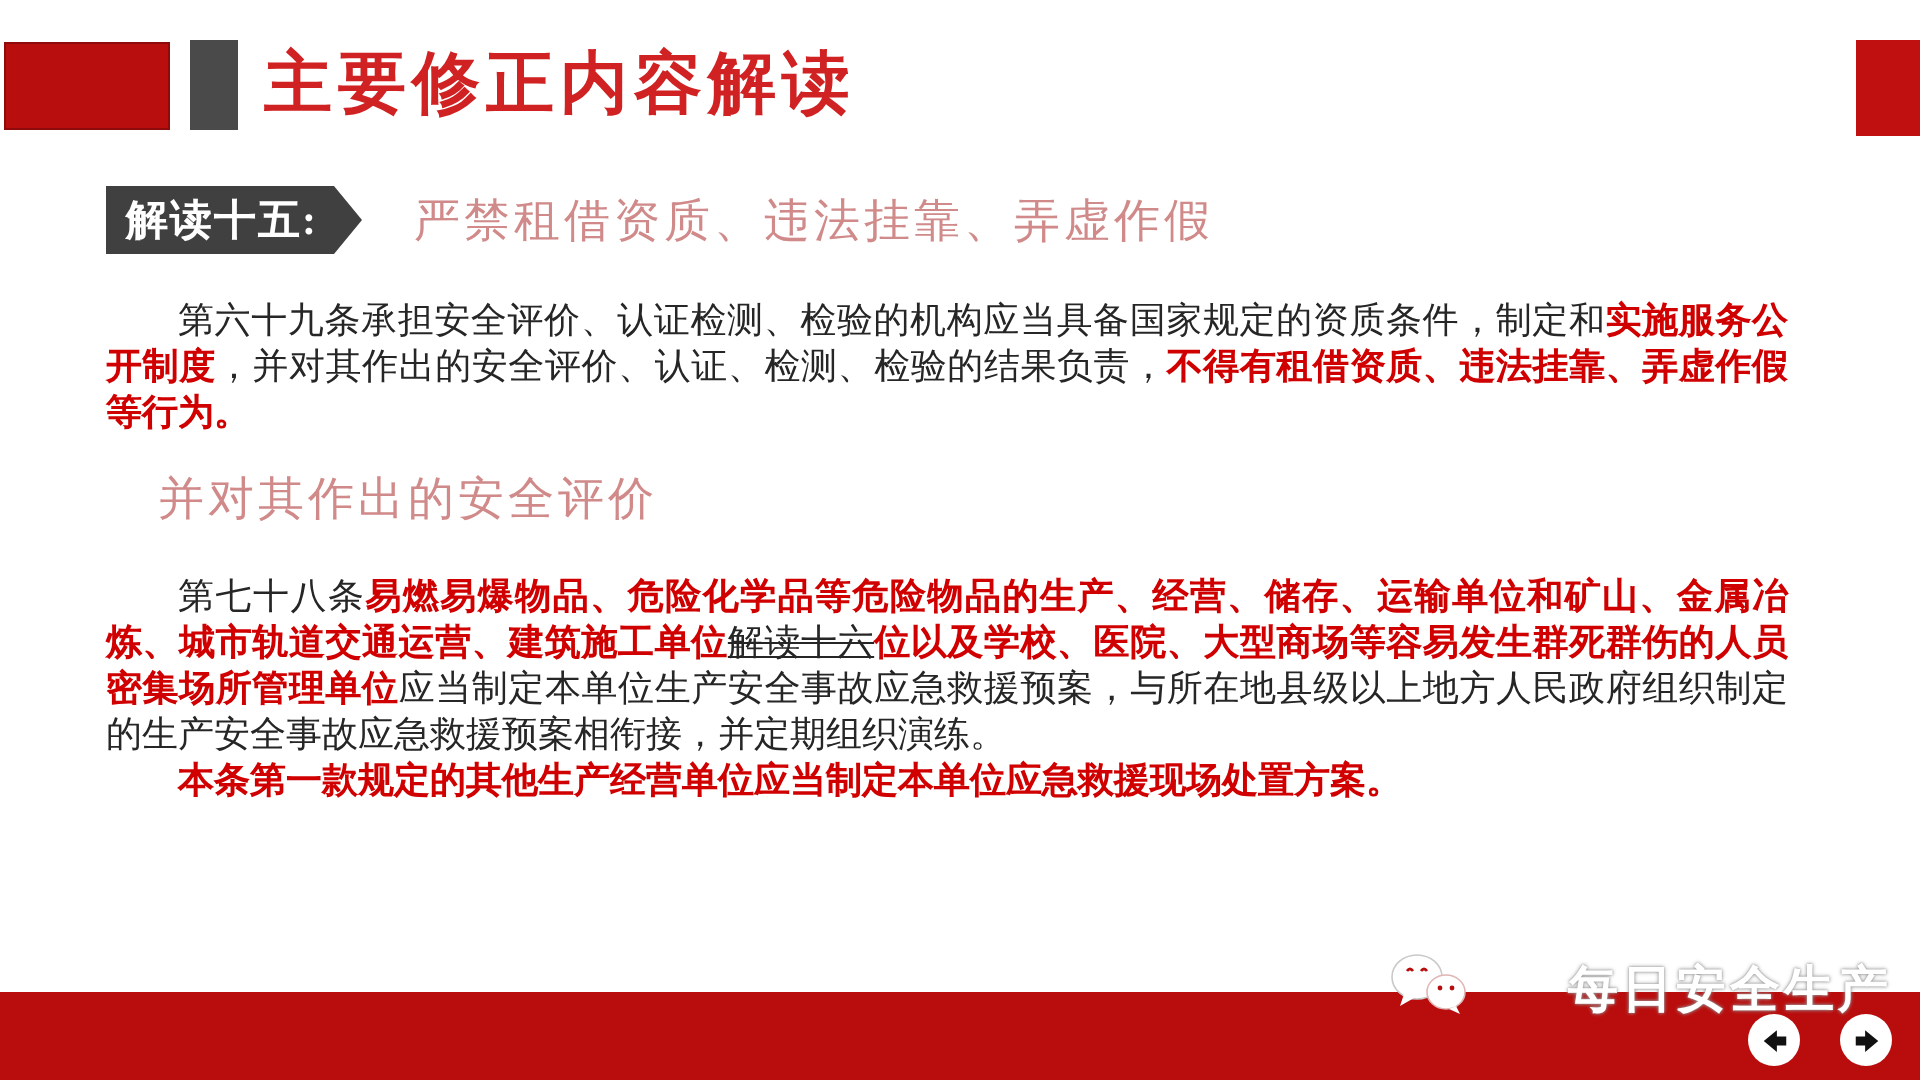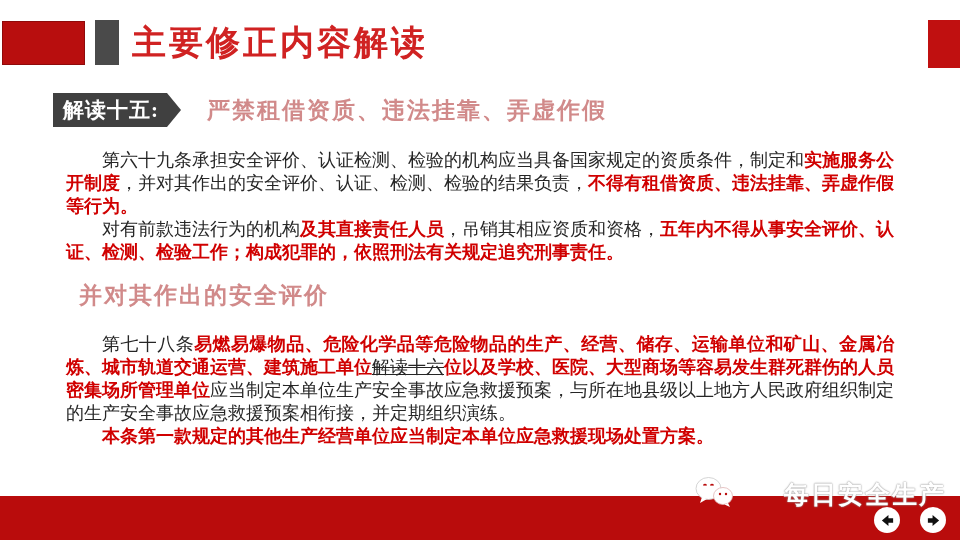--- a/index.html
+++ b/index.html
@@ -19,23 +19,23 @@
   
   .content{position:absolute;left:53px;top:93px;right:28px;}
   .section{margin-bottom:16px;}
   .badge-row{display:flex;align-items:center;margin-bottom:22px;}
   .badge{
     background:#404040;color:#ffffff;font-weight:bold;font-size:21px;
     line-height:34px;height:34px;padding:0 22px 0 10px;letter-spacing:1px;
     clip-path:polygon(0 0,calc(100% - 14px) 0,100% 50%,calc(100% - 14px) 100%,0 100%);
   }
   .subtitle{
-    margin:0 0 0 26px;font-size:23px;font-weight:bold;color:#d18a8a;letter-spacing:2px;
+    margin:0 0 0 26px;font-size:23px;font-weight:normal;color:#d18a8a;letter-spacing:2px;
   }
-  .sec-text{margin-left:13px;margin-right:38px;}
+  .sec-text{margin-right:38px;}
   .para{
     margin:0;font-size:18px;line-height:23px;color:#262626;
     text-align:justify;text-indent:2em;
   }
   .run-n{color:#262626;font-weight:normal;}
   .run-r{color:#d00000;font-weight:bold;}
   .run-st{color:#262626;font-weight:normal;text-decoration:line-through underline;text-decoration-thickness:1px;}
   
   .bottom-bar{position:absolute;left:0;right:0;bottom:0;height:44px;background:#b90c0c;}
   .brand{
@@ -69,21 +69,20 @@
   <div class="content" id="content">
   <section class="section">
     <div class="badge-row">
       <div class="badge">
         <span class="badge-label">解读十五:</span>
       </div>
       <h2 class="subtitle">严禁租借资质、违法挂靠、弄虚作假</h2>
     </div>
     <div class="sec-text">
           <p class="para"><span class="run-n">第六十九条承担安全评价、认证检测、检验的机构应当具备国家规定的资质条件，制定和</span><span class="run-r">实施服务公开制度</span><span class="run-n">，并对其作出的安全评价、认证、检测、检验的结果负责，</span><span class="run-r">不得有租借资质、违法挂靠、弄虚作假等行为。</span></p>
-          <p class="para"><span class="run-n">对有前款违法行为的机构</span><span class="run-r">及其直接责任人员</span><span class="run-n">，吊销其相应资质和资格，</span><span class="run-r">五年内不得从事安全评价、认证、检测、检验工作；构成犯罪的，依照刑法有关规定追究刑事责任。</span></p>
         </div>
   </section>
 
   <section class="section">
     <div class="badge-row">
       <h2 class="subtitle">并对其作出的安全评价</h2>
     </div>
     <div class="sec-text">
           <p class="para"><span class="run-n">第七十八条</span><span class="run-r">易燃易爆物品、危险化学品等危险物品的生产、经营、储存、运输单位和矿山、金属冶炼、城市轨道交通运营、建筑施工单位</span><span class="run-st">解读十六</span><span class="run-r">位以及学校、医院、大型商场等容易发生群死群伤的人员密集场所管理单位</span><span class="run-n">应当制定本单位生产安全事故应急救援预案，与所在地县级以上地方人民政府组织制定的生产安全事故应急救援预案相衔接，并定期组织演练。</span></p>
           <p class="para"><span class="run-r">本条第一款规定的其他生产经营单位应当制定本单位应急救援现场处置方案。</span></p>

